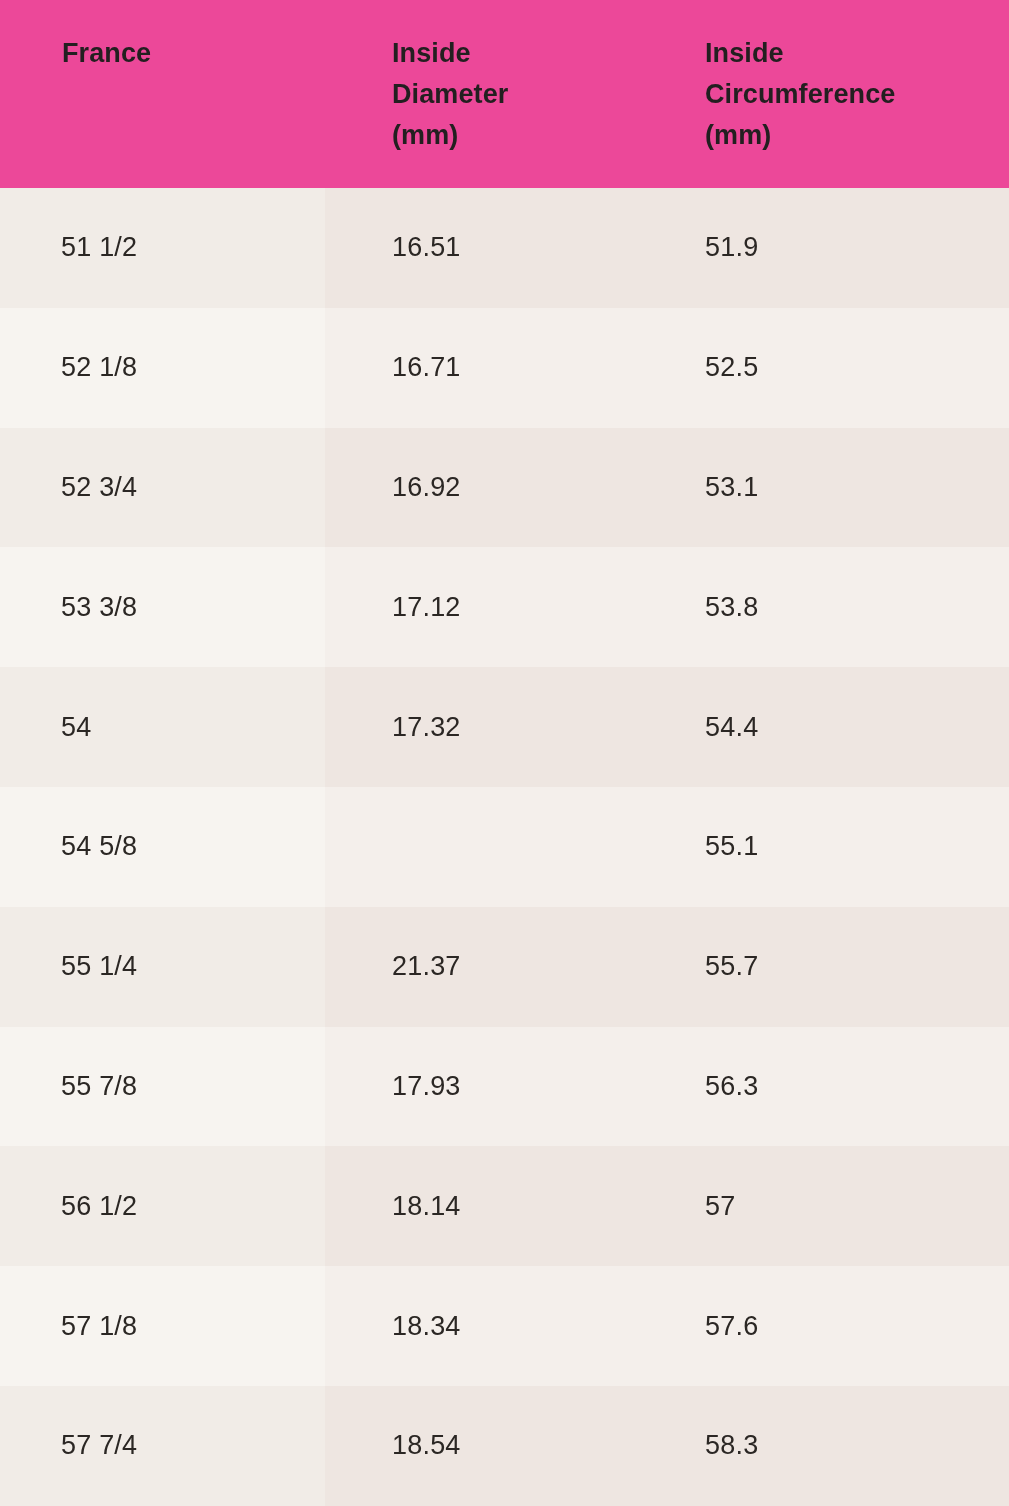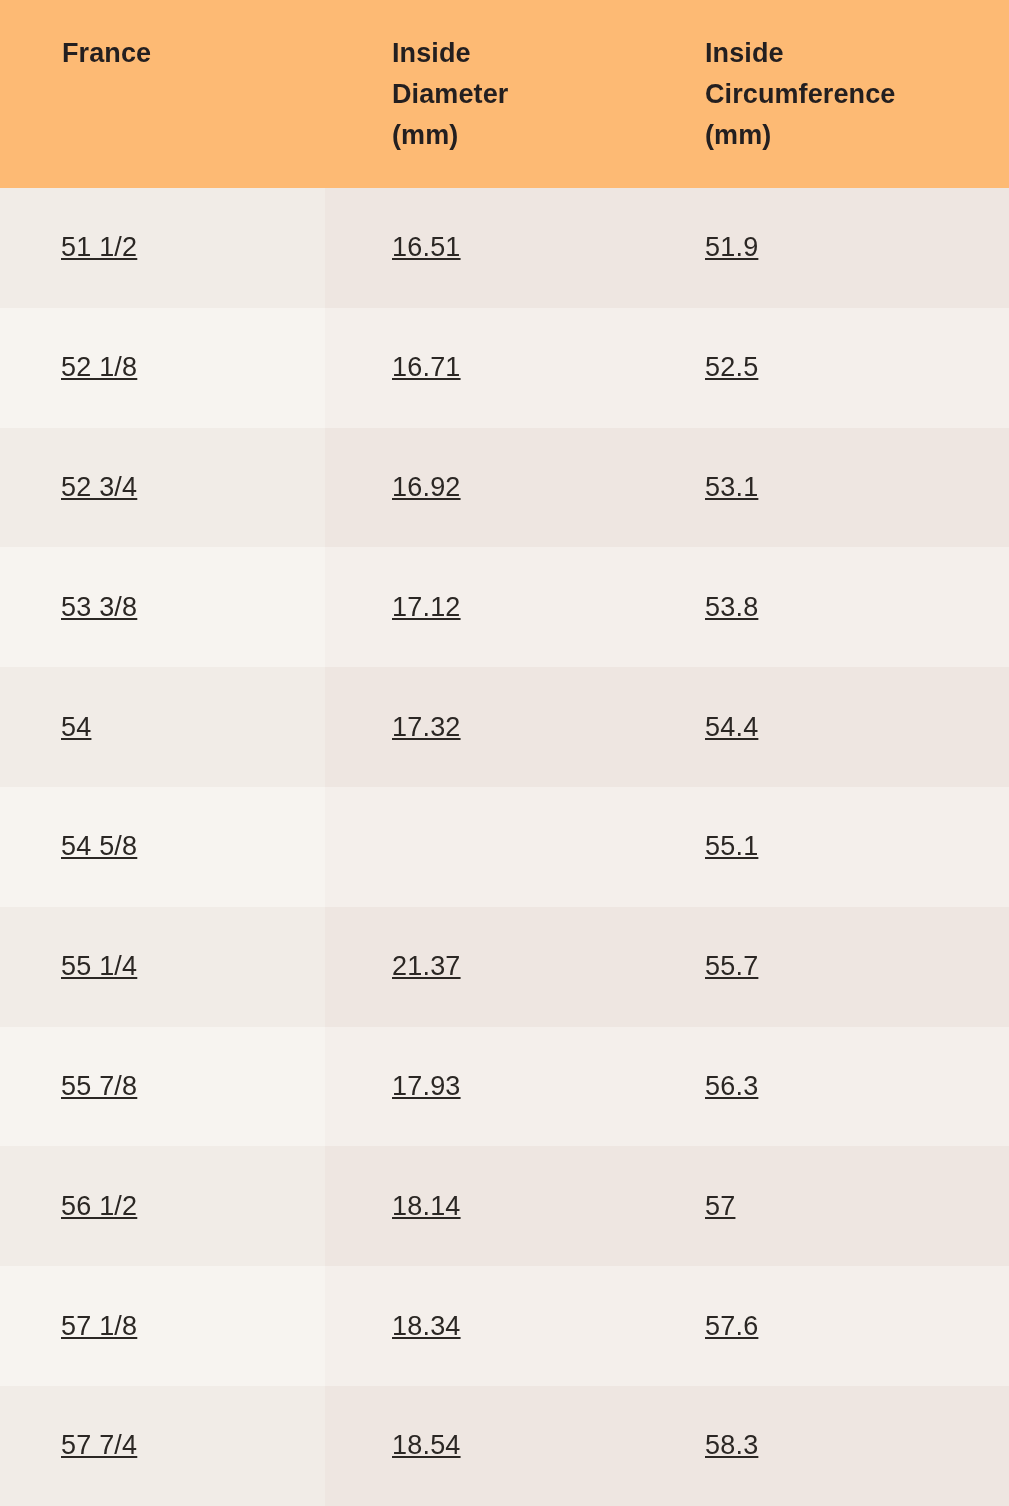--- a/index.html
+++ b/index.html
@@ -18,21 +18,21 @@
   #size-table {
     width: 1009px;
     height: 1506px;
     position: relative;
     box-sizing: border-box;
   }
 
   
   .thead {
     height: 188px;
-    background: #fdba74;
+    background: #ec4899;
     position: relative;
   }
   .th {
     position: absolute;
     top: 33px;
     color: #231f20;
     font-size: 27px;
     line-height: 41px;
     font-weight: 700;
     letter-spacing: 0.1px;
@@ -74,21 +74,20 @@
     top: 0;
     height: 119.8px;
     display: flex;
     align-items: center;
     color: #2b2724;
     font-size: 27px;
     font-weight: 400;
     letter-spacing: 0.2px;
     z-index: 1;
     white-space: nowrap;
-    text-decoration: underline;
   }
   .td-c1 { left: 61px; }
   .td-c2 { left: 392px; }
   .td-c3 { left: 705px; }
 </style>
 </head>
 <body>
 
 <div id="size-table">
 

